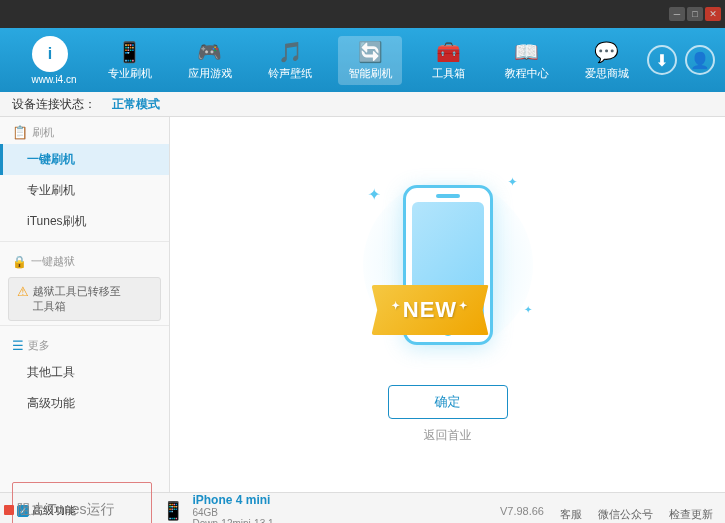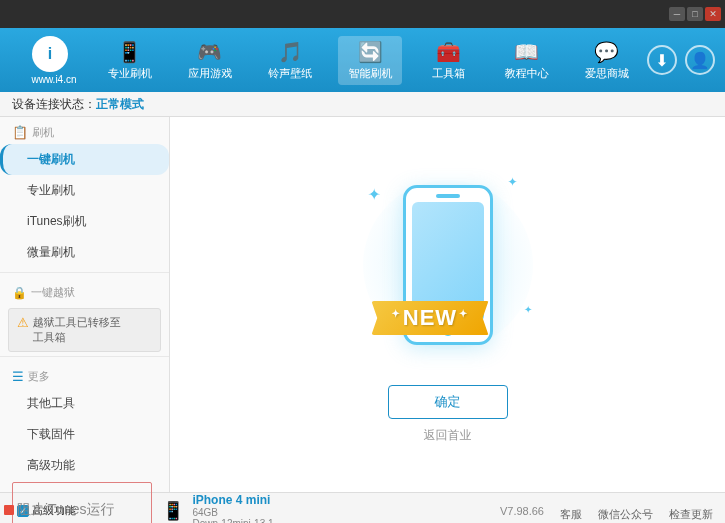--- a/index.html
+++ b/index.html
@@ -119,21 +119,21 @@
       height: 25px;
       background: #f5f5f5;
       border-bottom: 1px solid #ddd;
       display: flex;
       align-items: center;
       padding: 0 12px;
       font-size: 12px;
       color: #666;
     }
     .status-label { color: #333; }
-    .status-value { color: #1a8fc7; font-weight: bold; margin-left: 0; }
+    .status-value { color: #1a8fc7; font-weight: bold; margin-left: 16px; }
 
     
     .main-layout {
       display: flex;
       height: calc(523px - 28px - 64px - 28px - 28px);
     }
 
     
     .sidebar {
       width: 170px;
@@ -153,21 +153,20 @@
       margin-right: 4px;
       font-size: 13px;
       color: #1a8fc7;
     }
     .sidebar-item {
       padding: 7px 16px 7px 24px;
       color: #444;
       cursor: pointer;
       font-size: 12px;
       border-left: 3px solid transparent;
-      border-radius: 12px;
     }
     .sidebar-item.active {
       background: #e0f0fa;
       border-left: 3px solid #1a8fc7;
       color: #1a8fc7;
       font-weight: bold;
     }
     .sidebar-divider {
       height: 1px;
       background: #e8e8e8;
@@ -264,21 +263,21 @@
     
     .new-ribbon {
       position: absolute;
       bottom: 30px;
       left: 50%;
       transform: translateX(-65%);
       background: linear-gradient(135deg, #f5c842 0%, #f0a500 100%);
       color: #fff;
       font-size: 22px;
       font-weight: 900;
-      padding: 4px 18px;
+      padding: 12px 18px;
       clip-path: polygon(0% 0%, 100% 0%, 95% 50%, 100% 100%, 0% 100%, 5% 50%);
       z-index: 5;
       text-shadow: 1px 1px 2px rgba(0,0,0,0.2);
       letter-spacing: 1px;
       border-radius: 2px;
     }
     .new-ribbon::before, .new-ribbon::after {
       content: '✦';
       font-size: 10px;
       vertical-align: super;
@@ -491,46 +490,40 @@
     </div>
     <div class="sidebar-item active">
       <span>一键刷机</span>
     </div>
     <div class="sidebar-item">
       <span>专业刷机</span>
     </div>
     <div class="sidebar-item">
       <span>iTunes刷机</span>
     </div>
-    <div class="sidebar-item">
-      <span>微量刷机</span>
-    </div>
 
     <div class="sidebar-divider"></div>
 
     <div class="sidebar-section-title">
       <span style="color:#999;font-size:12px;margin-right:4px;">🔒</span>
       <span style="color:#999;">一键越狱</span>
     </div>
     <div class="jailbreak-notice">
       <span class="jailbreak-notice-icon">⚠</span>
       <span>越狱工具已转移至<br>工具箱</span>
     </div>
 
     <div class="sidebar-divider"></div>
 
     <div class="sidebar-section-title">
       <span class="icon">☰</span>
       <span>更多</span>
     </div>
     <div class="sidebar-item">
       <span>其他工具</span>
-    </div>
-    <div class="sidebar-item">
-      <span>下载固件</span>
     </div>
     <div class="sidebar-item">
       <span>高级功能</span>
     </div>
   </div>
 
   <div class="content">
 
     <div class="success-illustration">
       <div class="glow-circle"></div>

